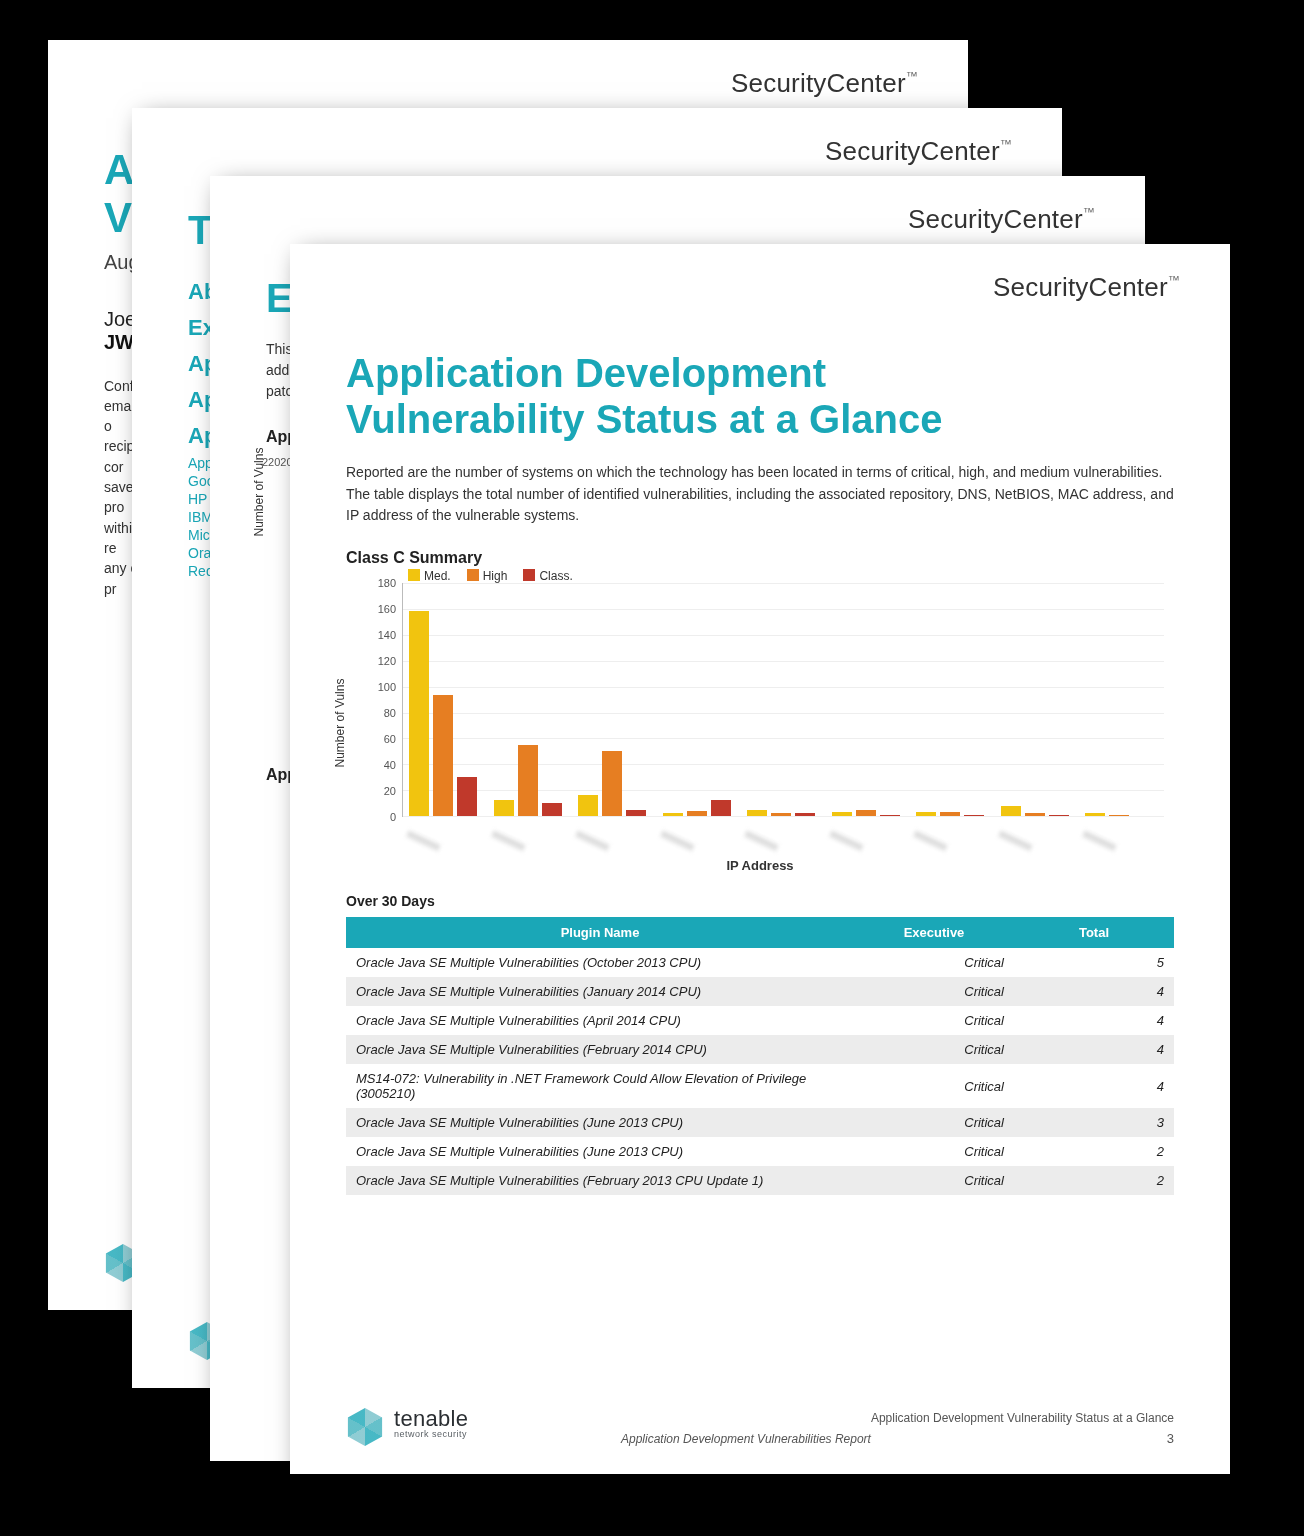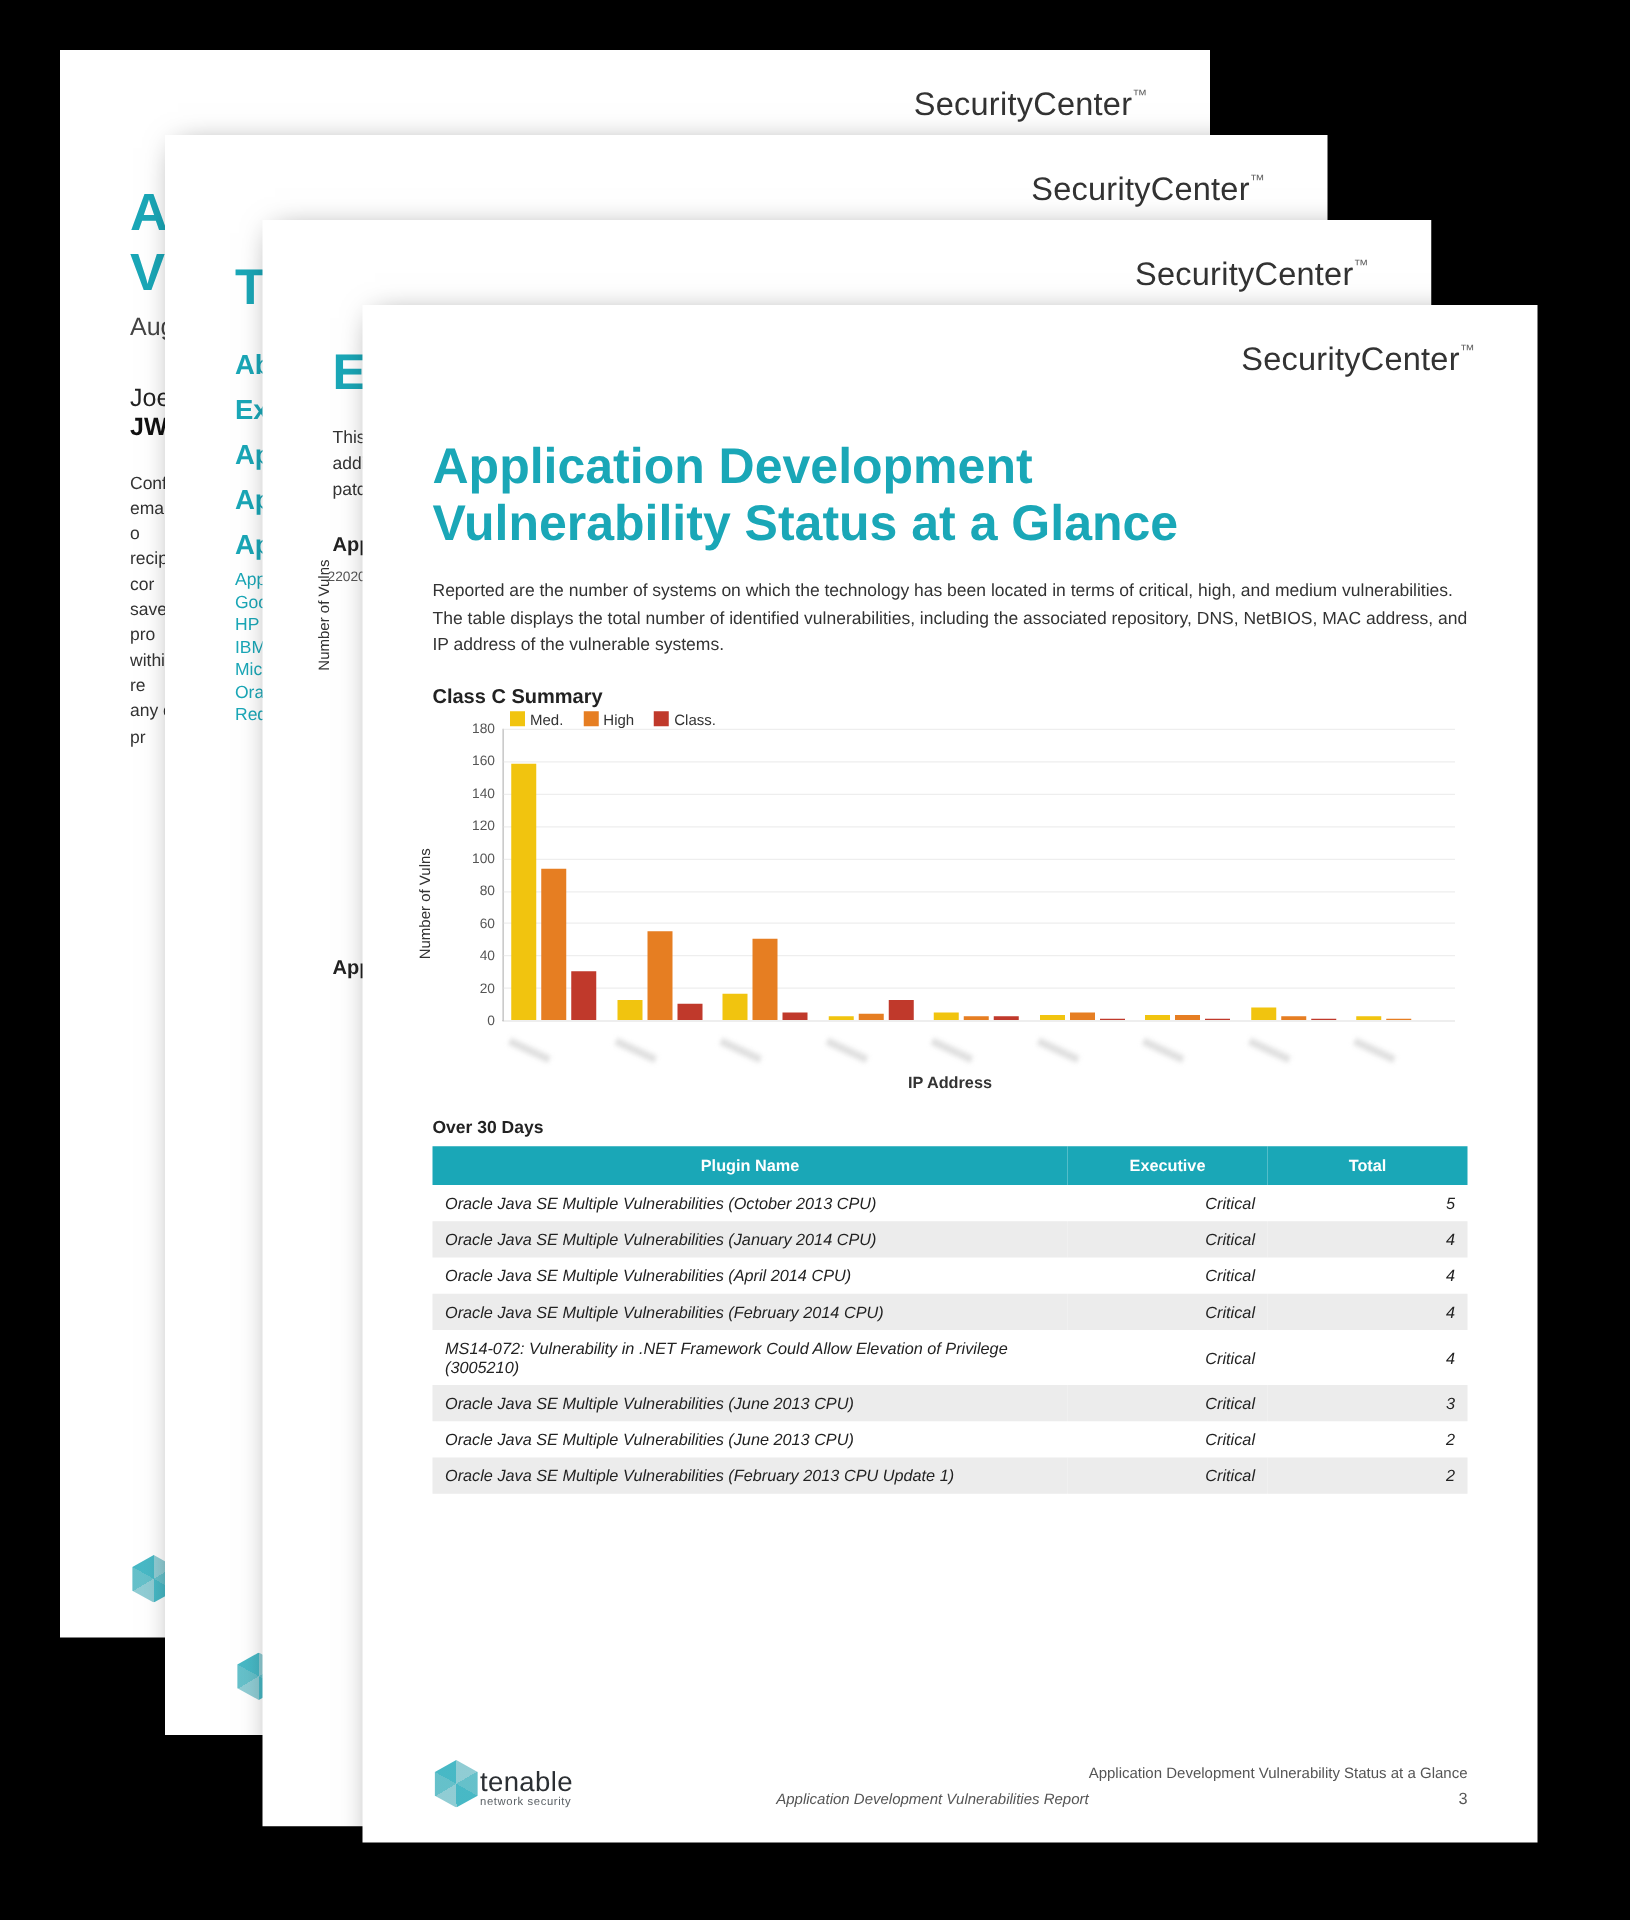--- a/index.html
+++ b/index.html
@@ -125,21 +125,21 @@
   table.vtable tbody tr:nth-child(even) td { background:#ececec; }
   table.vtable tbody td.c-sev, table.vtable tbody td.c-tot { text-align:right; width:140px; }
   table.vtable tbody td.c-name { max-width:560px; }
 
   
   .footer {
     position:absolute; left:56px; right:56px; bottom:28px;
     display:flex; align-items:flex-end; justify-content:space-between;
     font-size:12px; color:#555;
   }
-  .tenable-logo { display:flex; align-items:flex-end; color:#1aa7b7; font-weight:400; }
+  .tenable-logo { display:flex; align-items:flex-start; gap:10px; color:#1aa7b7; font-weight:400; }
   .tenable-logo .hex {
     width:38px; height:38px; position:relative;
   }
   .tenable-logo .hex::before {
     content:""; position:absolute; inset:0;
     background: conic-gradient(from 0deg, #74c0c9 0 16.6%, #3fb1bd 0 33.2%, #1aa7b7 0 49.8%, #74c0c9 0 66.4%, #3fb1bd 0 83%, #1aa7b7 0 100%);
     clip-path: polygon(50% 0%, 95% 25%, 95% 75%, 50% 100%, 5% 75%, 5% 25%);
     opacity:.8;
   }
   .tenable-logo .t-text { line-height:1; }

